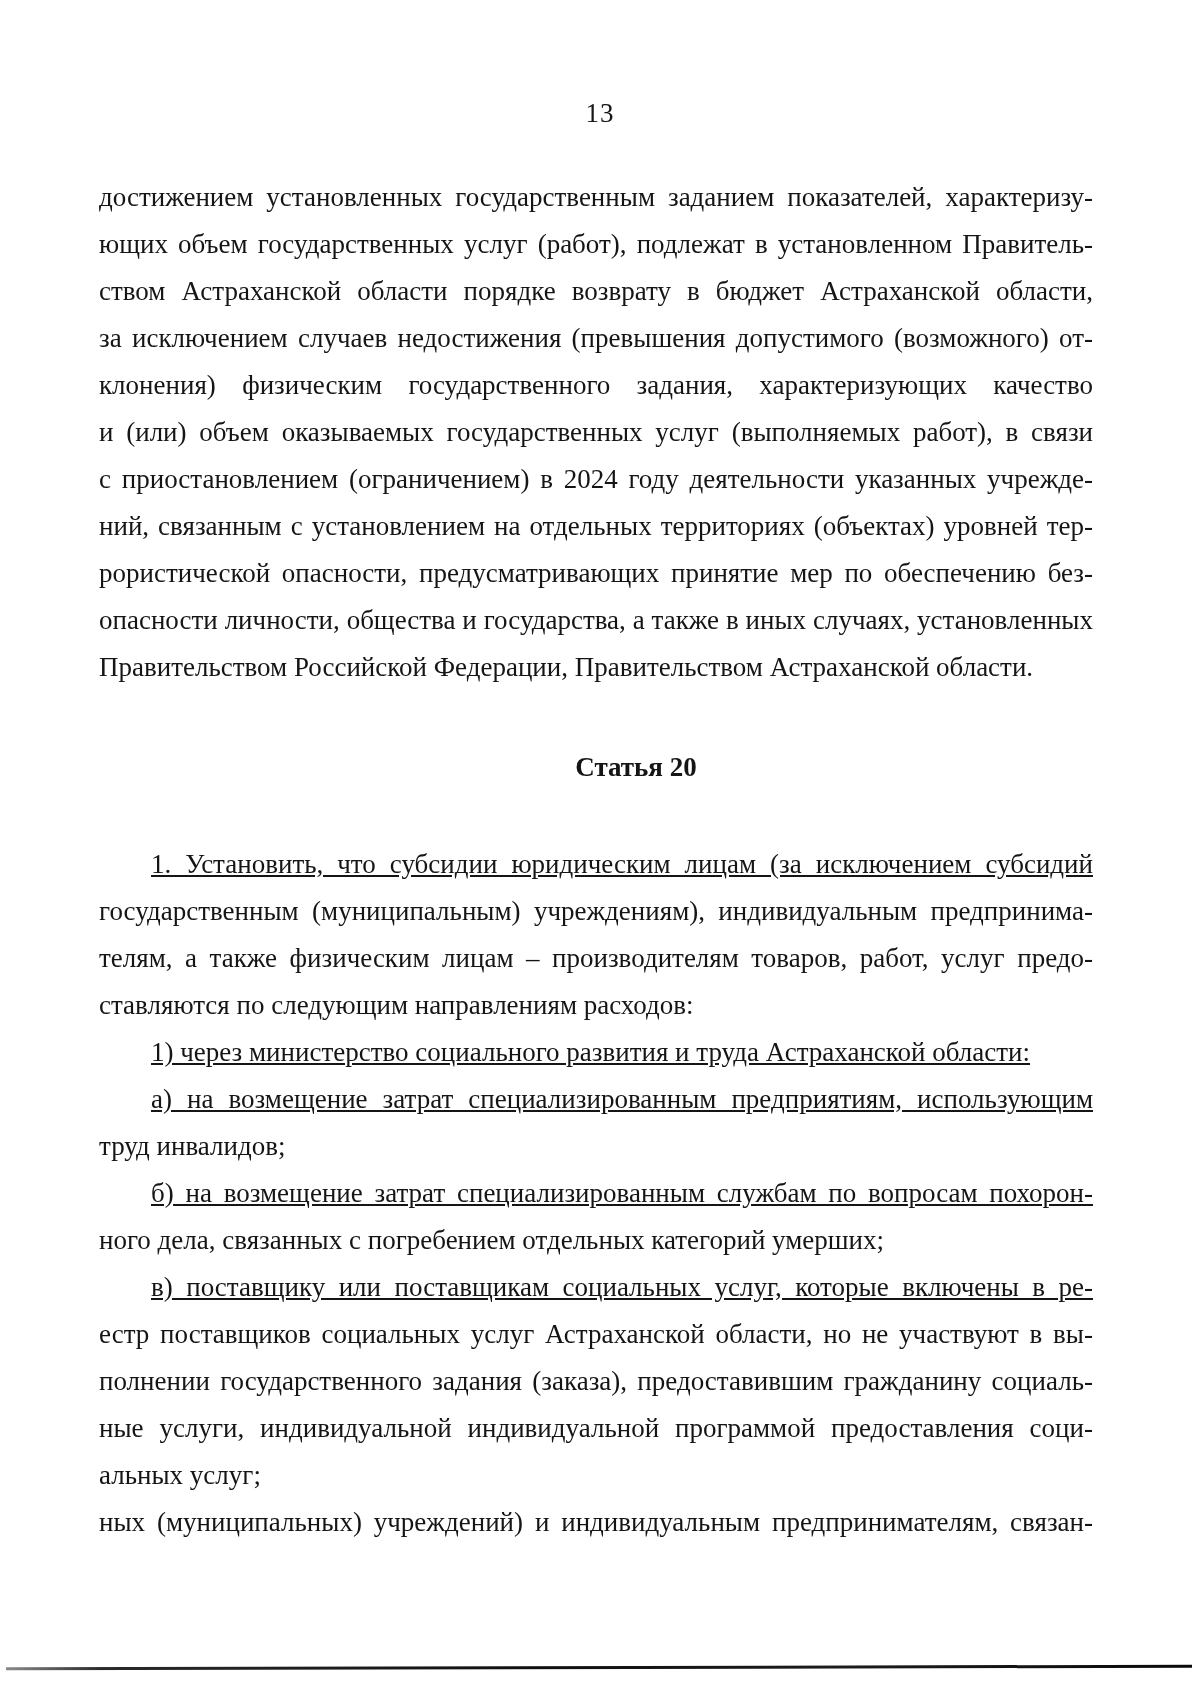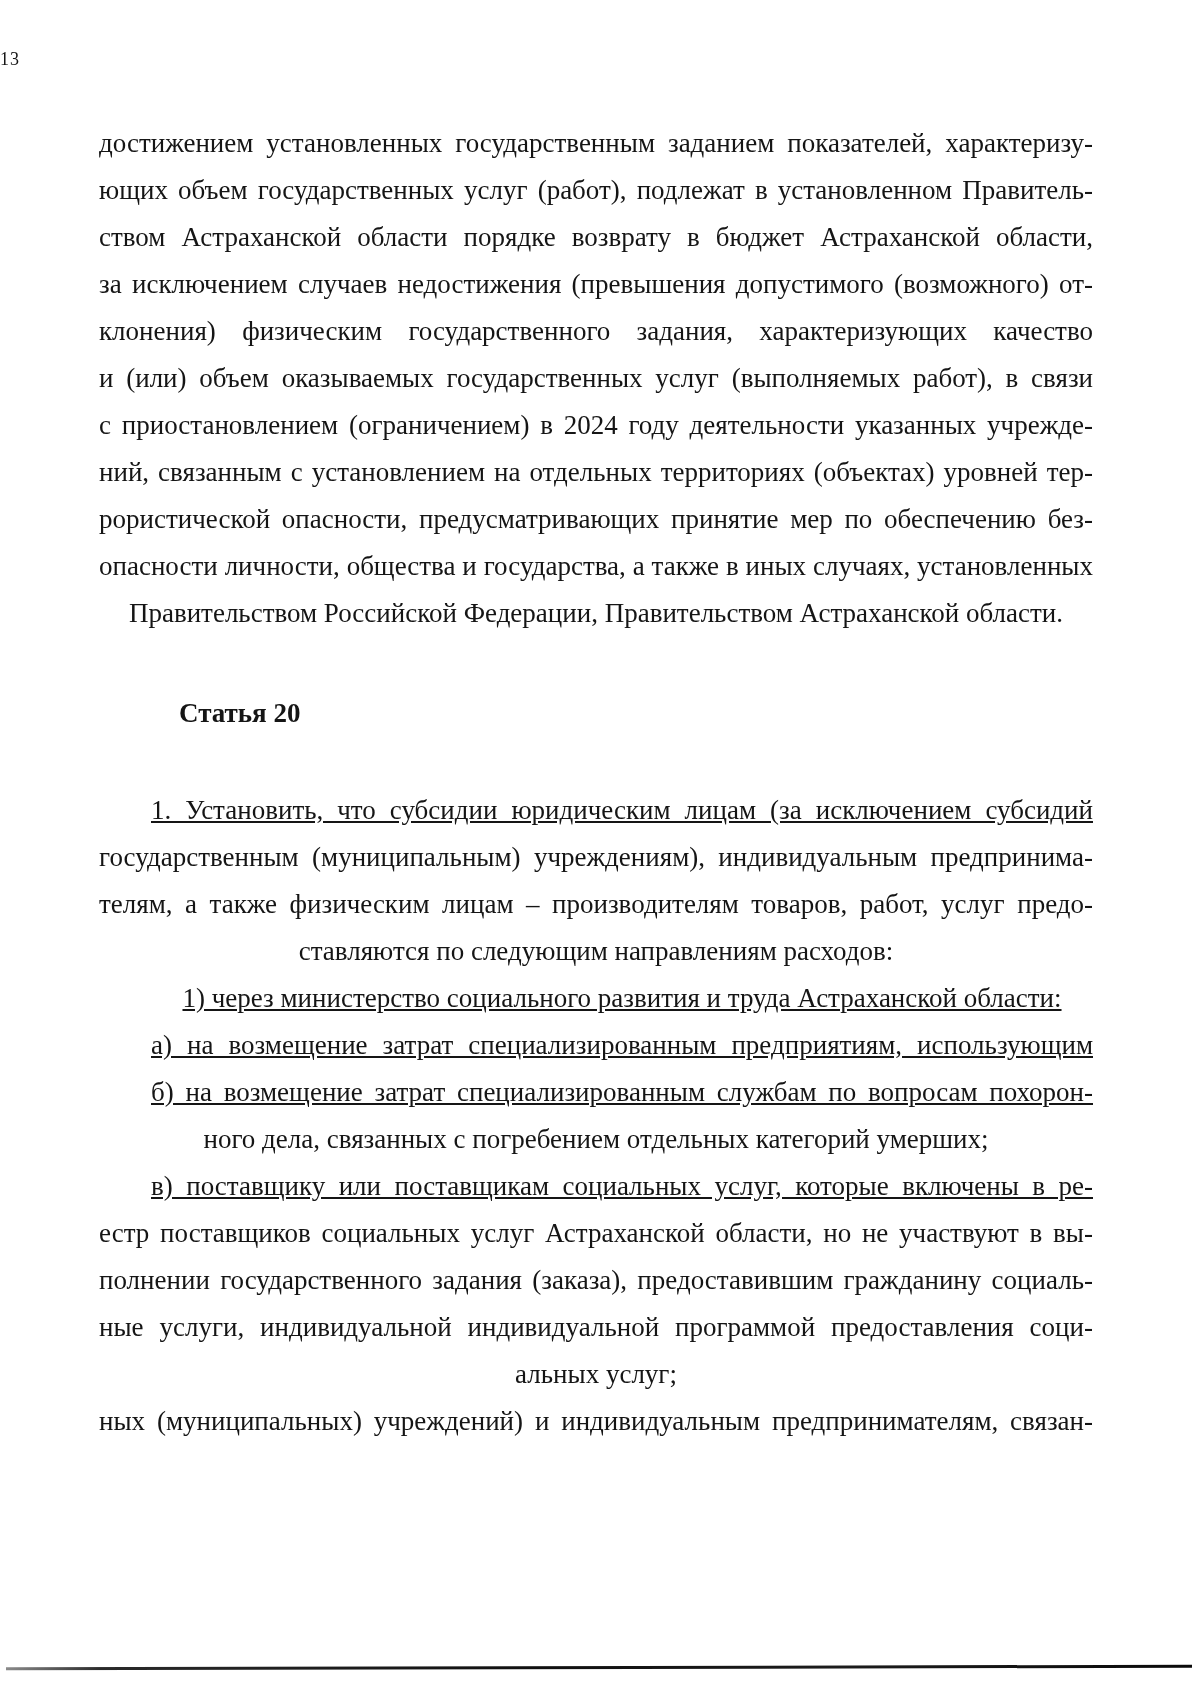--- a/index.html
+++ b/index.html
@@ -9,52 +9,52 @@
   body {
     width: 1200px;
     height: 1697px;
     position: relative;
     overflow: hidden;
     background: var(--bg, #ffffff);
     color: var(--fg, #151515);
     font-family: "Liberation Serif", "DejaVu Serif", serif;
   }
   .page-number {
-    padding-top: 44px;
-    text-align: left;
-    font-size: 18px;
+    padding-top: 98px;
+    text-align: center;
+    font-size: 27px;
     line-height: 30px;
     letter-spacing: 1px;
   }
   .content {
     margin-left: 99px;
     margin-top: 46px;
     width: 994px;
     font-size: 27px;
   }
   .paragraph { margin: 0; }
   .line {
     height: 47px;
     line-height: 47px;
     overflow: hidden;
     white-space: normal;
-    text-align: center;
   }
   .line.just {
     text-align: justify;
     text-align-last: justify;
   }
   .line.ind { text-indent: 52px; text-decoration: underline; }
   .heading {
     font-weight: 700;
     text-indent: 80px;
     height: 47px;
     line-height: 47px;
     margin-top: 53px;
     margin-bottom: 50px;
+    text-align: center;
   }
   .scan-edge {
     position: absolute;
     left: 6px;
     top: 1666px;
     width: 1186px;
     height: 3px;
     background: linear-gradient(to right, #8a8a8a 0%, #2a2a2a 8%, #101010 45%, #1c1c1c 70%, #0a0a0a 100%);
     transform: rotate(-0.12deg);
   }
@@ -83,20 +83,21 @@
       <div class="line just ind">1. Установить, что субсидии юридическим лицам (за исключением субсидий</div>
       <div class="line just">государственным (муниципальным) учреждениям), индивидуальным предпринима-</div>
       <div class="line just">телям, а также физическим лицам – производителям товаров, работ, услуг предо-</div>
       <div class="line">ставляются по следующим направлениям расходов:</div>
     </div>
     <div class="paragraph">
       <div class="line ind">1) через министерство социального развития и труда Астраханской области:</div>
     </div>
     <div class="paragraph">
       <div class="line just ind">а) на возмещение затрат специализированным предприятиям, использующим</div>
+      <div class="line">труд инвалидов;</div>
     </div>
     <div class="paragraph">
       <div class="line just ind">б) на возмещение затрат специализированным службам по вопросам похорон-</div>
       <div class="line">ного дела, связанных с погребением отдельных категорий умерших;</div>
     </div>
     <div class="paragraph">
       <div class="line just ind">в) поставщику или поставщикам социальных услуг, которые включены в ре-</div>
       <div class="line just">естр поставщиков социальных услуг Астраханской области, но не участвуют в вы-</div>
       <div class="line just">полнении государственного задания (заказа), предоставившим гражданину социаль-</div>
       <div class="line just">ные услуги, индивидуальной индивидуальной программой предоставления соци-</div>

